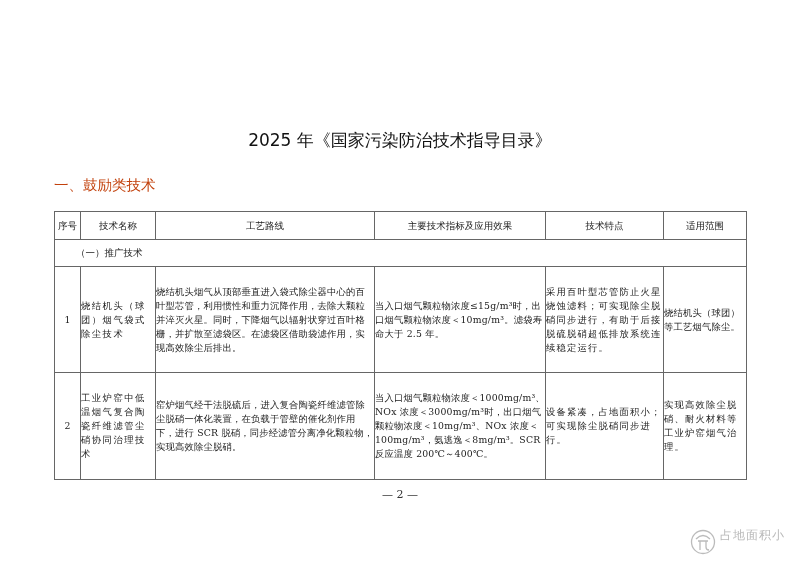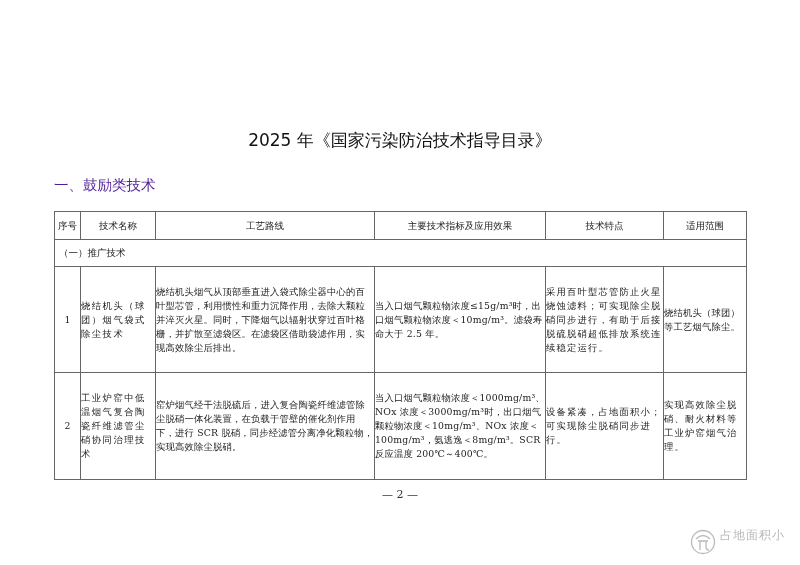--- a/index.html
+++ b/index.html
@@ -8,37 +8,37 @@
     font-family: "DejaVu Serif", "Liberation Serif", serif; color: #1a1a1a;
   }
   .doc-title {
     position: absolute; left: 0; top: 113px; width: 800px; text-align: center;
     font-family: "DejaVu Sans", "Liberation Sans", sans-serif;
     font-size: 17px; color: #111; margin-top: 16px;
   }
   .section-heading {
     position: absolute; left: 54px; top: 176px;
     font-family: "DejaVu Sans", "Liberation Sans", sans-serif;
-    font-size: 14.5px; color: #4c1d95;
+    font-size: 14.5px; color: #c2410c;
   }
   table.tech {
     position: absolute; left: 54px; top: 211px; width: 692px;
     border-collapse: collapse; table-layout: fixed;
     border: 1.6px solid #444;
   }
   table.tech td, table.tech th {
     border: 1px solid #666; padding: 0; vertical-align: middle;
     font-size: 9.3px; line-height: 14px; font-weight: normal;
   }
   table.tech th {
     height: 27px; text-align: center;
     font-family: "DejaVu Sans", "Liberation Sans", sans-serif; font-size: 9.5px;
   }
   tr.section-row td {
-    height: 26px; padding-left: 4px; text-align: left;
+    height: 26px; padding-left: 21px; text-align: left;
     font-family: "DejaVu Sans", "Liberation Sans", sans-serif; font-size: 9.5px;
   }
   tr.row1 td { height: 105px; }
   tr.row2 td { height: 106px; }
   td.idx { text-align: center; }
   td.txt { padding: 0 4px 0 5px; letter-spacing: 0.2px; color: #222; }
   td.name { padding: 0 4px 0 6px; letter-spacing: 1.5px; }
   td.feat { letter-spacing: 1.2px; }
   .page-num {
     position: absolute; left: 0; top: 488px; width: 800px; text-align: center;

